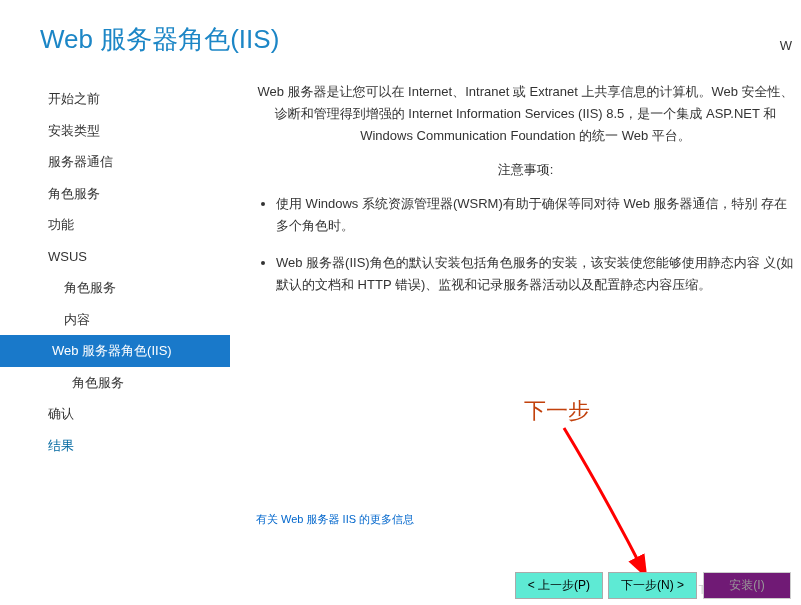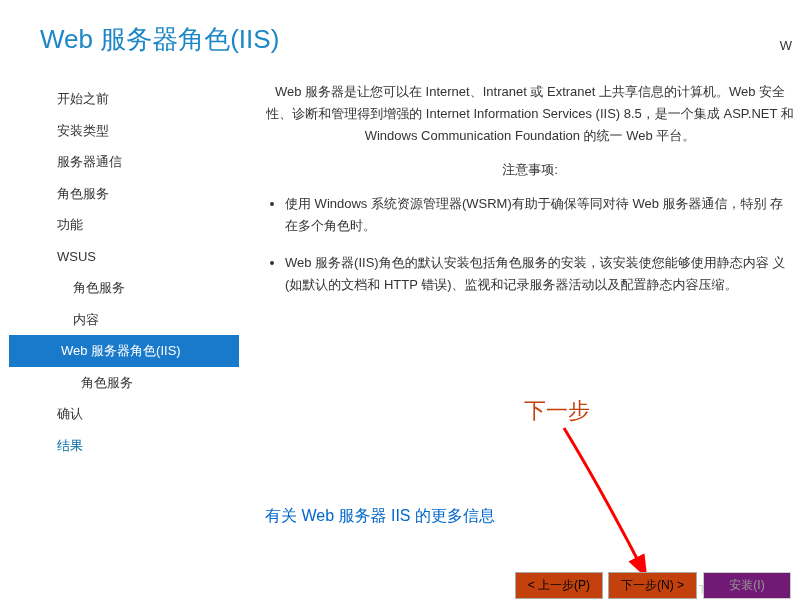--- a/index.html
+++ b/index.html
@@ -26,21 +26,20 @@
   .wkchar {
     position: absolute;
     right: 9px;
     top: 38px;
     font-size: 13px;
     color: #333;
   }
   .body {
     display: flex;
     height: 480px;
-    margin-left: 9px;
   }
   .sidebar {
     width: 230px;
     padding: 8px 0 0 0;
   }
   .nav-item {
     padding: 6px 10px 6px 48px;
     color: #333;
     cursor: default;
     font-size: 13px;
@@ -66,21 +65,21 @@
   .content ul {
     margin: 0 0 10px 0;
     padding-left: 20px;
   }
   .content li { margin-bottom: 14px; }
   .more-link {
     position: absolute;
     left: 26px;
     bottom: 26px;
     color: #0066cc;
-    font-size: 16px;
+    font-size: 11px;
   }
   .annotation {
     position: absolute;
     left: 524px;
     top: 396px;
     color: #c2410c;
     font-size: 22px;
     pointer-events: none;
   }
   .arrow {
@@ -94,21 +93,21 @@
     right: 10px;
     bottom: 6px;
     display: flex;
     gap: 6px;
   }
   .btn {
     min-width: 88px;
     padding: 4px 12px;
     font-size: 12px;
     font-family: inherit;
-    background: #c2410c;
+    background: #5eead4;
     border: 1px solid #aaa;
     cursor: default;
     text-align: center;
   }
   .btn.disabled {
     color: #999;
     border-color: #ccc;
     background: #701a75;
   }
   .btn.pair-left { margin-right: 0; }

